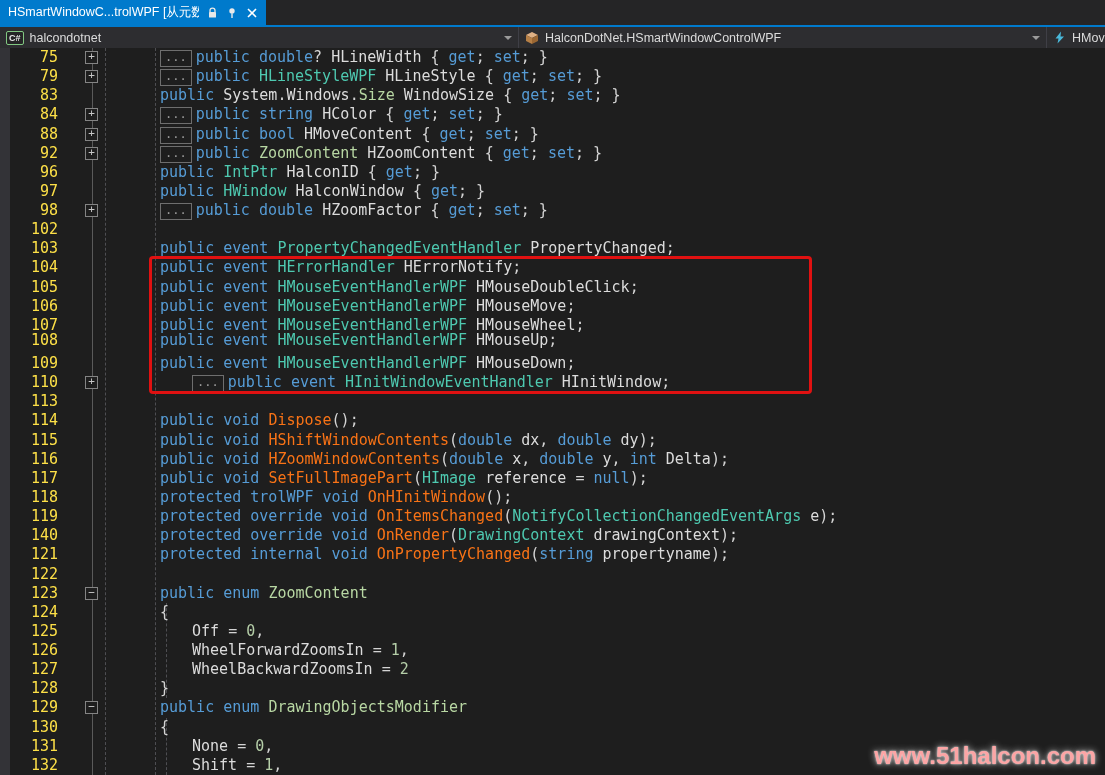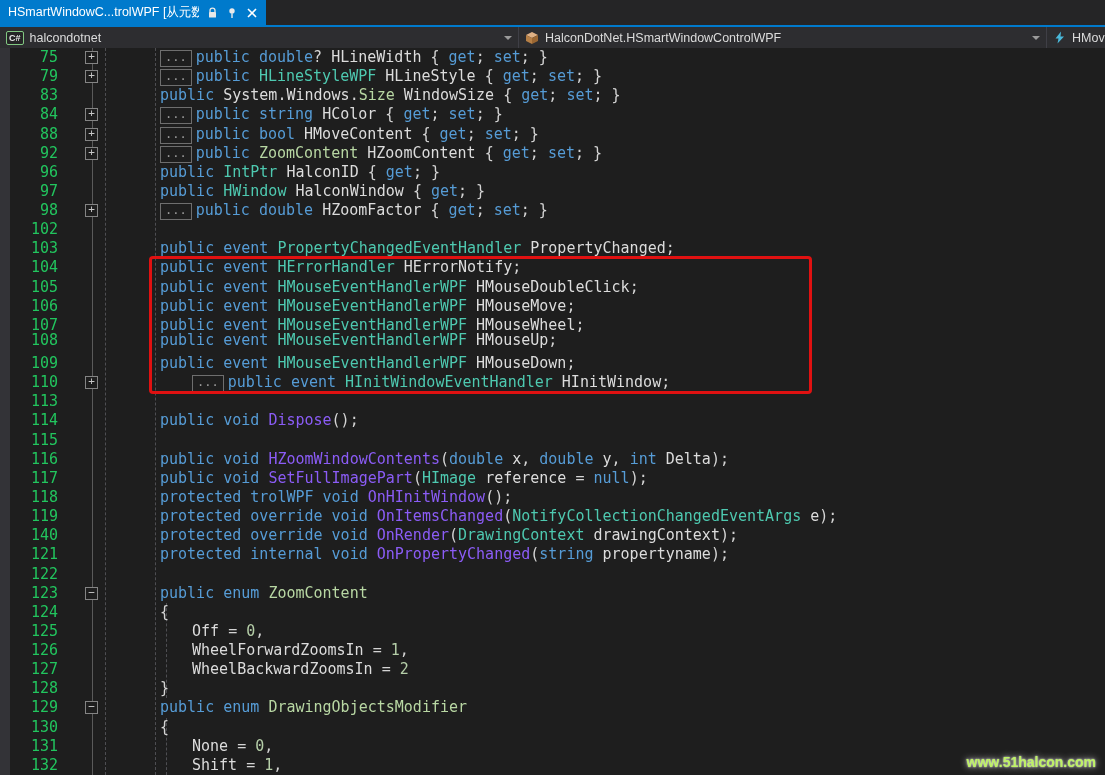--- a/index.html
+++ b/index.html
@@ -32,38 +32,38 @@
                 background:#252526; color:#e8e8e8; font-size:9px; font-weight:bold; }
 
   
   .editor { position:absolute; top:48px; left:0; width:1105px; height:727px; background:#1e1e1e;
             font-family:"DejaVu Sans Mono","Liberation Mono",monospace; font-size:15px; }
   .gmargin { position:absolute; left:0; top:0; width:10px; height:727px; background:#333337; z-index:2; }
   .guide { position:absolute; width:0; z-index:1; }
   .guide.dashed { border-left:1px dashed #4e4e52; }
   .guide.solid  { border-left:1px solid #5a5a5a; }
   .row { position:absolute; left:0; width:1105px; height:19.13px; z-index:2; }
-  .ln  { position:absolute; left:0; top:0; width:58px; text-align:right; color:#22c55e;
+  .ln  { position:absolute; left:0; top:0; width:58px; text-align:right; color:#fde047;
          line-height:19px; font-size:15px; }
   .fold { position:absolute; left:85px; top:3px; width:13px; height:13px; border:1px solid #848484;
           background:#1e1e1e; color:#c8c8c8; font-size:11px; line-height:10px; text-align:center;
           z-index:3; cursor:pointer; }
   .code { position:absolute; top:0; white-space:pre; line-height:19px; color:#dcdcdc; }
   .dots { display:inline-block; border:1px solid #6e6e6e; color:#9a9a9a; font-size:12px;
           line-height:11px; padding:1px 4px 3px 4px; margin-right:4px; vertical-align:1px; }
   .tok-kw { color:#569cd6; }
   .tok-ty { color:#4ec9b0; }
   .tok-en { color:#b8d7a3; }
-  .tok-me { color:#8b5cf6; }
+  .tok-me { color:#f97316; }
   .tok-id { color:#dcdcdc; }
   .tok-nu { color:#b5cea8; }
   .tok-pn { color:#d4d4d4; }
   .redbox { position:absolute; border:3px solid #e01111; border-radius:4px; z-index:5;
             pointer-events:none; }
-  .watermark { position:absolute; right:9px; bottom:5px; z-index:6; color:#bef264; font-size:14px;
+  .watermark { position:absolute; right:9px; bottom:5px; z-index:6; color:#fca5a5; font-size:24px;
                font-weight:bold; font-family:"Liberation Sans",sans-serif;
                text-shadow:0 0 7px rgba(255,255,255,0.85), 0 0 2px rgba(255,255,255,0.9); }
 </style>
 </head>
 <body>
 
 <div class="stage">
 
   <div class="tabbar">
     <div class="tab">
@@ -207,20 +207,21 @@
         <div class="row" style="top: 344.34px; padding-left: 41px;">
           <span class="ln">113</span>
           <span class="code" style="left: 160px;"></span>
         </div>
         <div class="row" style="top: 363.47px;">
           <span class="ln">114</span>
           <span class="code" style="left: 160px;"><span class="tok-kw">public </span><span class="tok-kw">void </span><span class="tok-me">Dispose</span><span class="tok-pn">();</span></span>
         </div>
         <div class="row" style="top: 382.6px;">
           <span class="ln">115</span>
+          <span class="code" style="left: 160px;"><span class="tok-kw">public </span><span class="tok-kw">void </span><span class="tok-me">HShiftWindowContents</span><span class="tok-pn">(</span><span class="tok-kw">double </span><span class="tok-id">dx</span><span class="tok-pn">, </span><span class="tok-kw">double </span><span class="tok-id">dy</span><span class="tok-pn">);</span></span>
         </div>
         <div class="row" style="top: 401.73px;">
           <span class="ln">116</span>
           <span class="code" style="left: 160px;"><span class="tok-kw">public </span><span class="tok-kw">void </span><span class="tok-me">HZoomWindowContents</span><span class="tok-pn">(</span><span class="tok-kw">double </span><span class="tok-id">x</span><span class="tok-pn">, </span><span class="tok-kw">double </span><span class="tok-id">y</span><span class="tok-pn">, </span><span class="tok-kw">int </span><span class="tok-id">Delta</span><span class="tok-pn">);</span></span>
         </div>
         <div class="row" style="top: 420.86px;">
           <span class="ln">117</span>
           <span class="code" style="left: 160px;"><span class="tok-kw">public </span><span class="tok-kw">void </span><span class="tok-me">SetFullImagePart</span><span class="tok-pn">(</span><span class="tok-ty">HImage </span><span class="tok-id">reference </span><span class="tok-pn">= </span><span class="tok-kw">null</span><span class="tok-pn">);</span></span>
         </div>
         <div class="row" style="top: 439.99px;">

